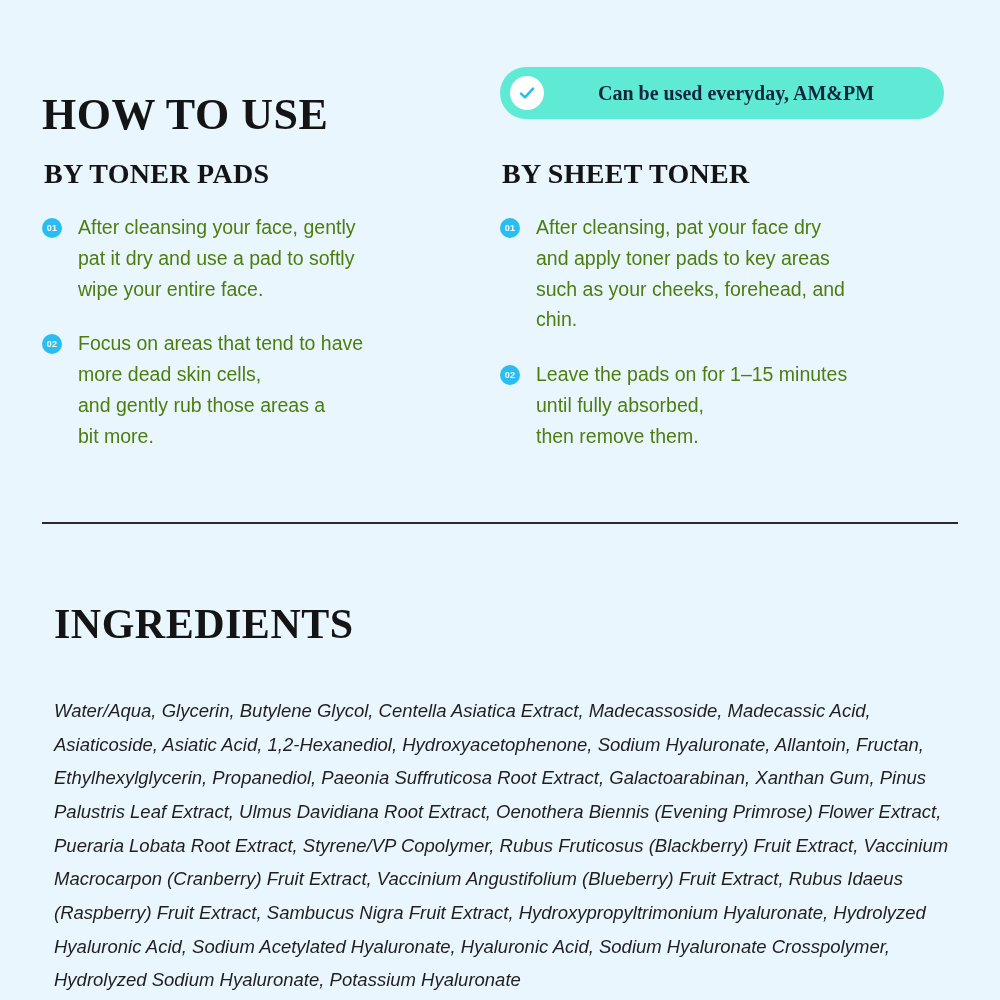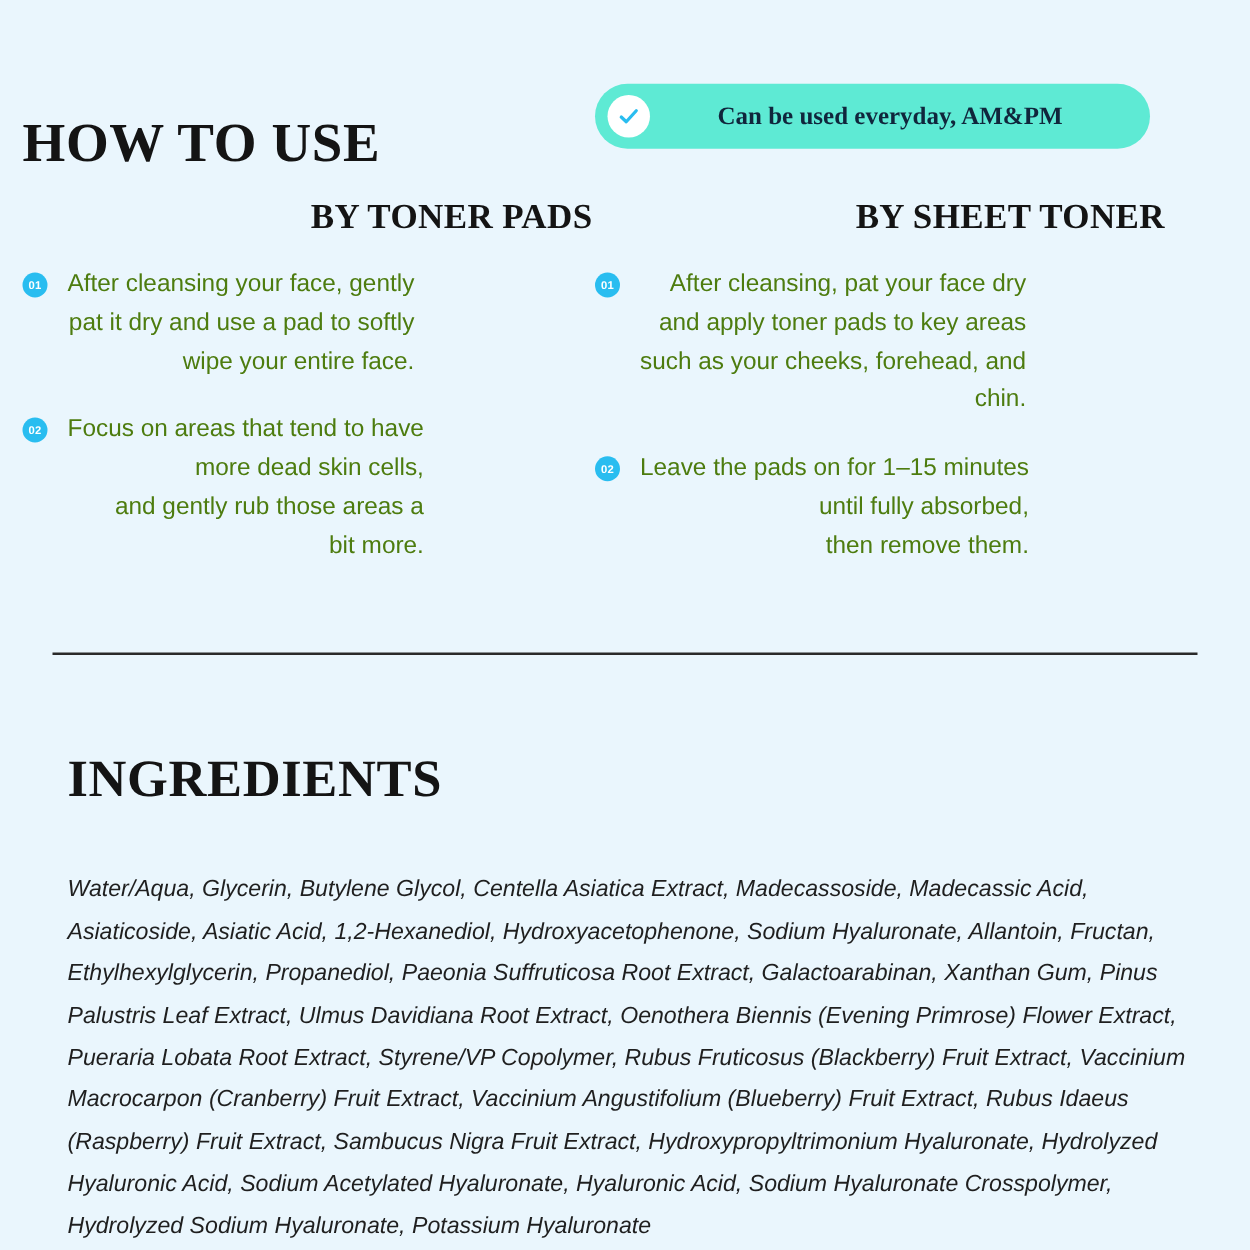--- a/index.html
+++ b/index.html
@@ -12,21 +12,21 @@
     background: #eaf6fd;
     font-family: "Liberation Sans", sans-serif;
     color: #1b1b1b;
     overflow: hidden;
   }
   .page {
     position: relative;
     width: 1000px;
     height: 1000px;
     box-sizing: border-box;
-    padding: 0 18px;
+    padding: 0 42px;
   }
 
   
   .header-row {
     position: relative;
     height: 130px;
   }
   .how-to-use {
     position: absolute;
     left: 0;
@@ -75,21 +75,20 @@
   }
 
   
   .columns {
     position: relative;
     display: flex;
     margin-top: 28px;
   }
   .col {
     width: 456px;
-    text-align: right;
   }
   .col.right {
     margin-left: 2px;
   }
   .col-title {
     font-family: "Liberation Serif", serif;
     font-weight: bold;
     font-size: 28px;
     letter-spacing: 0.3px;
     color: #141414;

